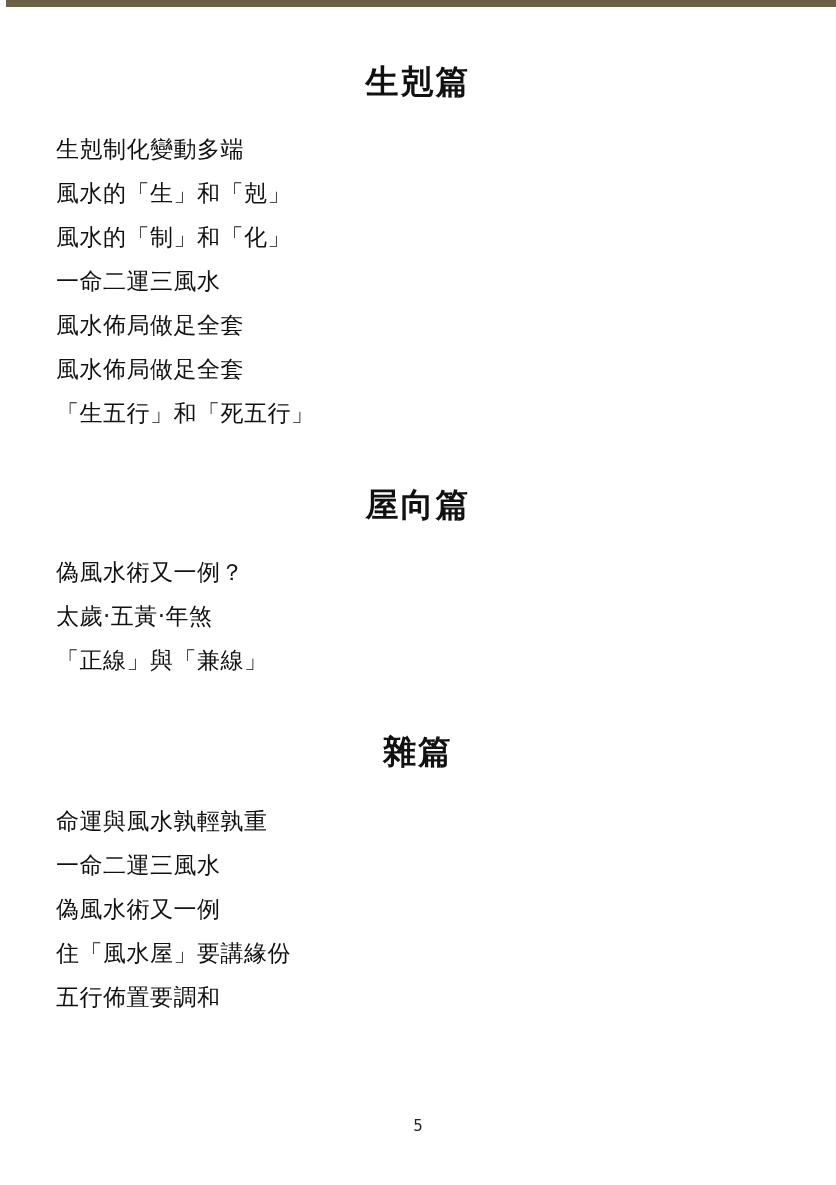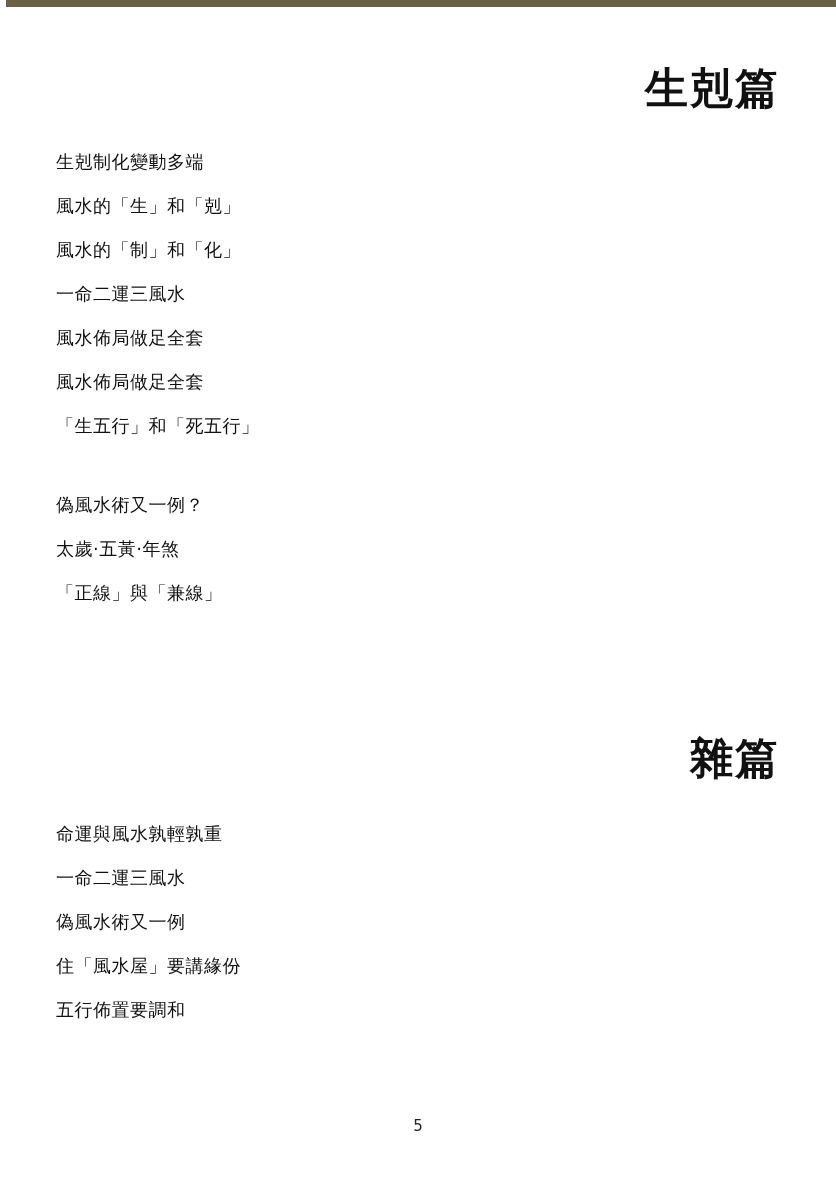--- a/index.html
+++ b/index.html
@@ -43,36 +43,36 @@
     height: 4px;
     background: #ffffff;
   }
   .content {
     position: absolute;
     top: 0; left: 0;
     width: 836px;
     height: 1185px;
   }
   .section-title {
-    text-align: right;
+    text-align: center;
     font-family: "DejaVu Sans", "Liberation Sans", sans-serif;
     font-weight: 700;
-    font-size: 43px;
+    font-size: 33px;
     letter-spacing: 2px;
     color: #111111;
     margin: 0;
   }
   .toc-list {
     list-style: none;
     margin: 0;
     padding: 0;
   }
   .toc-item {
     font-family: "DejaVu Sans", "Liberation Sans", sans-serif;
-    font-size: 18px;
+    font-size: 23px;
     color: #111111;
     line-height: 44px;
     white-space: pre;
     letter-spacing: 0.5px;
   }
   .block {
     position: absolute;
     left: 56px;
     width: 724px;
   }
@@ -111,20 +111,21 @@
         <li class="toc-item">風水的「生」和「剋」</li>
         <li class="toc-item">風水的「制」和「化」</li>
         <li class="toc-item">一命二運三風水</li>
         <li class="toc-item">風水佈局做足全套</li>
         <li class="toc-item">風水佈局做足全套</li>
         <li class="toc-item">「生五行」和「死五行」</li>
       </ul>
     </div>
 
     <div class="block" id="section-1">
+      <h1 class="section-title">屋向篇</h1>
       <ul class="toc-list">
         <li class="toc-item">偽風水術又一例？</li>
         <li class="toc-item">太歲‧五黃‧年煞</li>
         <li class="toc-item">「正線」與「兼線」</li>
       </ul>
     </div>
 
     <div class="block" id="section-2">
       <h1 class="section-title">雜篇</h1>
       <ul class="toc-list">

